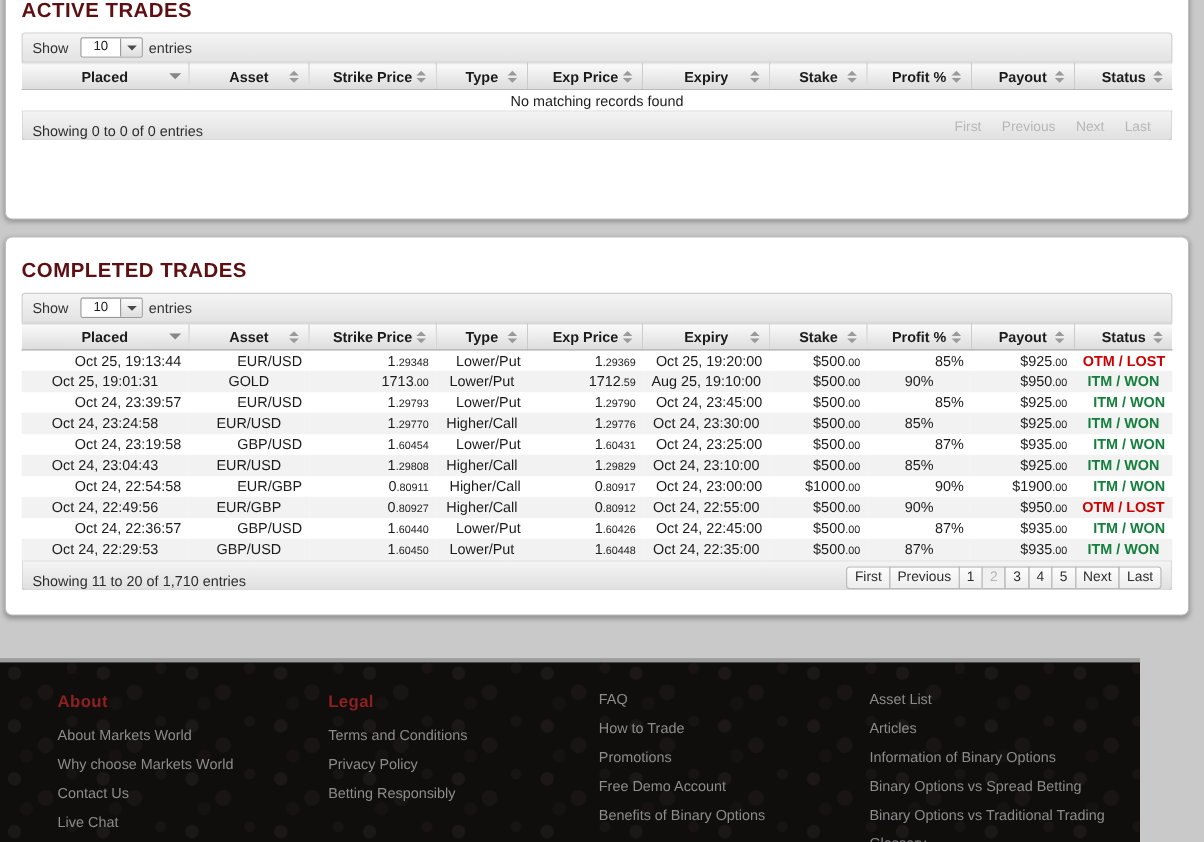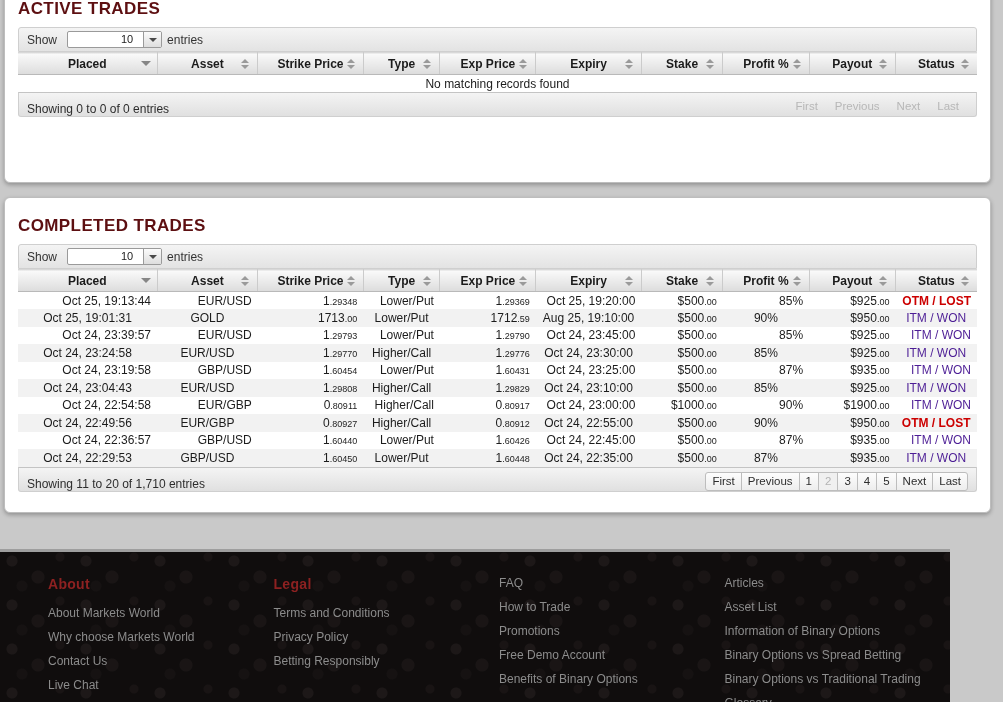--- a/index.html
+++ b/index.html
@@ -36,21 +36,21 @@
     background: linear-gradient(#f4f4f4, #e3e3e3);
     border: 1px solid #cfcfcf;
     border-radius: 3px 3px 0 0;
     height: 25px; display: flex; align-items: center;
     padding: 0 8px; font-size: 12px; color: #333;
   }
   .dt-top .lbl { margin-right: 5px; }
   .selwrap {
     display: inline-flex; align-items: stretch;
     height: 17px; border: 1px solid #9a9a9a; background: #fff;
-    border-radius: 2px; margin: 0 5px; overflow: hidden; padding-left: 43px;
+    border-radius: 2px; margin: 0 5px; overflow: hidden;
   }
   .selwrap .val {
     width: 32px; font-size: 11px; line-height: 15px;
     text-align: center; color: #222; background: #fff;
   }
   .selwrap .arrow {
     width: 18px; background: linear-gradient(#fbfbfb, #dedede);
     border-left: 1px solid #9a9a9a;
     display: flex; align-items: center; justify-content: center;
   }
@@ -91,21 +91,21 @@
   }
   table.dt tbody tr.odd  td { background: #ffffff; text-align: right; }
   table.dt tbody tr.even td { background: #f2f2f2; }
   td.c { text-align: center; }
   td.r { text-align: right; }
   .empty-row td {
     text-align: center; background: #ffffff !important;
     height: 20px; color: #1c1c1c;
   }
   .frac { font-size: 9px; }
-  .status-won  { color: #4c1d95; font-weight: normal; }
+  .status-won  { color: #15803d; font-weight: bold; }
   .status-lost { color: #cc0000; font-weight: bold; }
 
   
   .dt-bottom {
     background: linear-gradient(#f4f4f4, #e0e0e0);
     border: 1px solid #cfcfcf; border-top: 1px solid #c4c4c4;
     border-radius: 0 0 3px 3px;
     height: 25px; display: flex; align-items: flex-end; justify-content: space-between;
     padding: 0 8px; font-size: 12px; color: #2d2d2d;
   }
@@ -570,22 +570,22 @@
           <a>Betting Responsibly</a>
         </div>
         <div class="fcol">
           <a>FAQ</a>
           <a>How to Trade</a>
           <a>Promotions</a>
           <a>Free Demo Account</a>
           <a>Benefits of Binary Options</a>
         </div>
         <div class="fcol">
+          <a>Asset List</a>
           <a>Articles</a>
-          <a>Asset List</a>
           <a>Information of Binary Options</a>
           <a>Binary Options vs Spread Betting</a>
           <a>Binary Options vs Traditional Trading</a>
           <a>Glossary</a>
         </div>
       </div>
   </div>
 
 </div>
 

